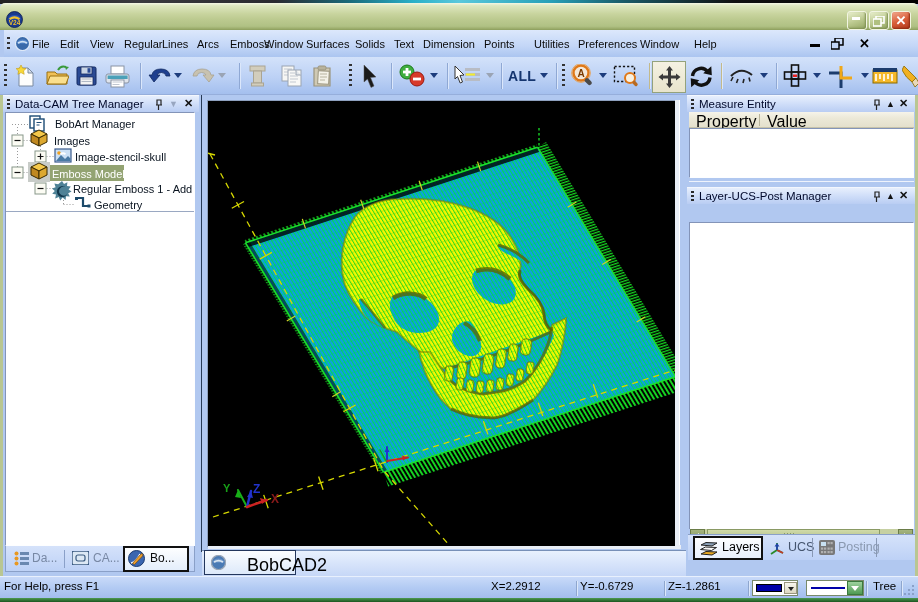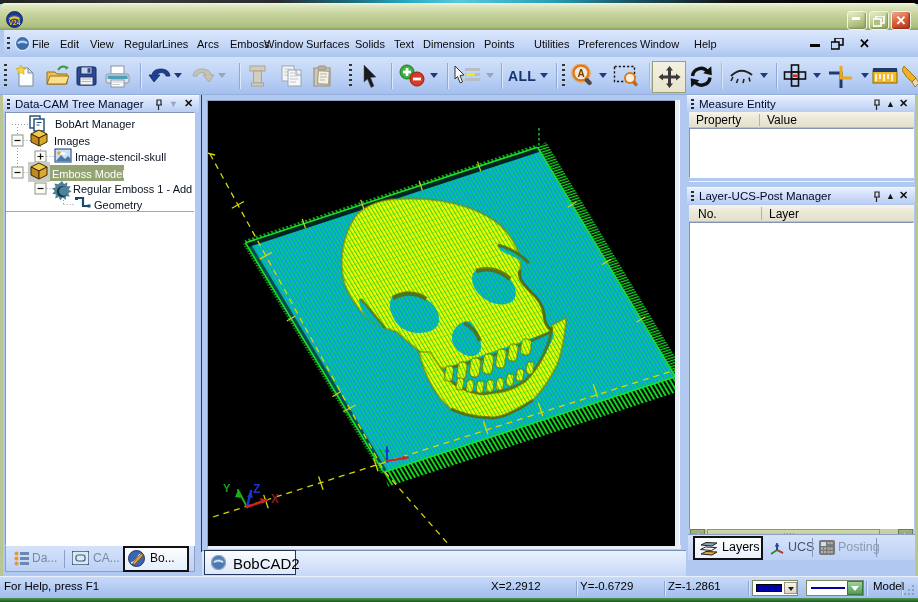--- a/index.html
+++ b/index.html
@@ -16,21 +16,21 @@
 .tsep{position:absolute;top:6px;height:26px;width:1px;background:#8fa8d4;box-shadow:1px 0 0 #dbe7fb}
 .ti{position:absolute;top:7px}
 .darr{position:absolute;width:0;height:0;border-left:4px solid transparent;border-right:4px solid transparent;border-top:5px solid #1c3c7c}
 .darr.gray{border-top-color:#9aa4b4}
 #main{left:0;top:95px;width:918px;height:481px}
 .olivestrip{background:#b9c692}
 .hdr{position:absolute;height:17px;background:linear-gradient(#e7effd,#cddcf8 55%,#b9cdf3);border-top:1px solid #f3f7fe;font-size:11.5px;color:#00082a}
 .hdr .t{position:absolute;top:2px;left:12px}
 .hgrip{position:absolute;left:4px;top:3px;width:3px;height:11px;background-image:repeating-linear-gradient(#2a2a2a 0 2px,transparent 2px 4px)}
 .whitebox{position:absolute;background:#fff;border:1px solid;border-color:#8394b8 #fdfeff #fdfeff #8394b8}
-.colrow{position:absolute;background:linear-gradient(#f6f4ea,#ece9d8 40%,#e4e0cc);border-bottom:1px solid #c6c2aa;font-size:12px;color:#000}
+.colrow{position:absolute;background:linear-gradient(#f6f4ea,#ece9d8 40%,#e4e0cc);border-bottom:1px solid #c6c2aa;font-size:16px;color:#000}
 .statustxt{font-size:11.5px;color:#000}
 #statusbar{left:0;top:576px;width:918px;height:22px;background:linear-gradient(#c9daf9,#b3cbf3 50%,#a3bdee);border-top:1px solid #e8f0fd}
 #bottomstrip{left:0;top:598px;width:918px;height:4px;background:linear-gradient(#4d9a52,#1c5520)}
 .ssep{position:absolute;top:4px;width:1px;height:15px;background:#8ea6ce;box-shadow:1px 0 0 #dce8fa}
 </style></head><body>
 <div id="desktop" class="abs"></div>
 <div id="titlebar" class="abs">
  <svg class="abs" style="left:6px;top:8px" width="17" height="17" viewBox="0 0 17 17">
       <circle cx="8.5" cy="8.5" r="8" fill="#1a3a8c" stroke="#0a1a50" stroke-width="0.8"></circle>
       <path d="M2 8.5a6.5 4.5 0 0 1 13 0z" fill="#2a55b8"></path>
@@ -367,25 +367,20 @@
  <div class="whitebox" style="left:3px;top:33px;width:225px;height:50px"></div>
  <div class="abs" style="left:3px;top:86px;width:225px;height:1px;background:#eef3fc"></div>
  <div class="hdr" style="left:1px;top:92px;width:228px">
   <div class="hgrip"></div>
         <span class="t">Layer-UCS-Post Manager</span>
   <svg class="abs" style="left:184px;top:3px" width="11" height="12">
           <path d="M4 1 h4 v5 h-4z M3 6 h6 M5.5 6 v5" stroke="#222" stroke-width="1.2" fill="none"></path>
         </svg>
   <span class="abs" style="left:199px;top:3px;color:#111;font-size:9px">▲</span>
   <span class="abs" style="left:212px;top:1px;color:#111;font-size:11px;font-weight:bold">✕</span>
- </div>
- <div class="colrow" style="left:3px;top:110px;width:225px;height:17px">
-  <span class="abs" style="left:9px;top:2px">No.</span>
-        <span class="abs" style="left:80px;top:2px">Layer</span>
-  <div class="abs" style="left:72px;top:2px;width:1px;height:13px;background:#b8b49c"></div>
  </div>
  <div class="whitebox" style="left:3px;top:127px;width:225px;height:307px;border-bottom:none">
  </div>
 
  <div class="abs" style="left:4px;top:434px;width:223px;height:14px;background:#c6d0a2">
   <div class="abs" style="left:0;top:0;width:15px;height:14px;background:linear-gradient(#a4b47e,#7e905a);border:1px solid #6a7c48">
           <div style="width:0;height:0;border-top:4px solid transparent;border-bottom:4px solid transparent;border-right:5px solid #fff;margin:3px 0 0 3px"></div>
         </div>
   <div class="abs" style="left:208px;top:0;width:15px;height:14px;background:linear-gradient(#a4b47e,#7e905a);border:1px solid #6a7c48">
           <div style="width:0;height:0;border-top:4px solid transparent;border-bottom:4px solid transparent;border-left:5px solid #fff;margin:3px 0 0 5px"></div>
@@ -545,35 +540,35 @@
       </svg>
 
  <div class="abs" style="left:1px;top:455px;width:484px;height:26px;background:linear-gradient(#eaf2fe,#c6d7f7)">
   <div class="abs" style="left:0;top:0;width:484px;height:1px;background:#7890b8"></div>
   <div class="abs" style="left:2px;top:0px;width:92px;height:25px;background:linear-gradient(#fbfdff,#dde9fa);border:1px solid #23365c"></div>
   <svg class="abs" style="left:9px;top:5px" width="15" height="15" viewBox="0 0 17 17">
           <circle cx="8.5" cy="8.5" r="8" fill="#4a7ab4" stroke="#9aa6b6" stroke-width="1.5"></circle>
           <path d="M2 8.5a6.5 4.5 0 0 1 13 0z" fill="#6a94c8"></path>
           <path d="M3 7.2 Q8.5 3.4 14 7.2 L13 9 Q8.5 6 4 9Z" fill="#d8e4f0"></path>
         </svg>
-  <span class="abs" style="left:31px;top:5px;font-size:15px;color:#000">BobCAD2</span>
+  <span class="abs" style="left:45px;top:5px;font-size:18px;color:#000">BobCAD2</span>
  </div>
 </div>
 </div>
 <div id="statusbar" class="abs">
  <span class="abs statustxt" style="left:4px;top:3px">For Help, press F1</span>
  <span class="abs statustxt" style="left:491px;top:3px">X=2.2912</span>
  <span class="abs statustxt" style="left:580px;top:3px">Y=-0.6729</span>
  <span class="abs statustxt" style="left:668px;top:3px">Z=-1.2861</span>
  <div class="ssep" style="left:576px"></div>
     <div class="ssep" style="left:664px"></div>
     <div class="ssep" style="left:748px"></div>
     <div class="ssep" style="left:866px"></div>
     <div class="ssep" style="left:901px"></div>
- <span class="abs statustxt" style="left:873px;top:3px">Model</span>
+ <span class="abs statustxt" style="left:873px;top:3px">Tree</span>
  <div class="abs" style="left:752px;top:3px;width:46px;height:16px;background:#fff;border:1px solid #7a8a6a">
    <div class="abs" style="left:3px;top:3px;width:26px;height:8px;background:#0000a8;border:1px solid #000"></div>
    <div class="abs" style="left:31px;top:1px;width:13px;height:12px;background:linear-gradient(#f8f6ee,#ddd8c2);border:1px solid #9a967e">
         <div style="width:0;height:0;border-left:3px solid transparent;border-right:3px solid transparent;border-top:4px solid #222;margin:4px auto"></div>
       </div>
  </div>
  <div class="abs" style="left:806px;top:3px;width:58px;height:16px;background:#fff;border:1px solid #7a8a6a">
    <div class="abs" style="left:4px;top:6px;width:34px;height:2px;background:#0000a8"></div>
    <div class="abs" style="left:40px;top:0px;width:16px;height:14px;background:linear-gradient(#9ed29e,#4f9a52);border:1px solid #3a7a3e">
         <div style="width:0;height:0;border-left:4px solid transparent;border-right:4px solid transparent;border-top:5px solid #fff;margin:4px auto"></div>

